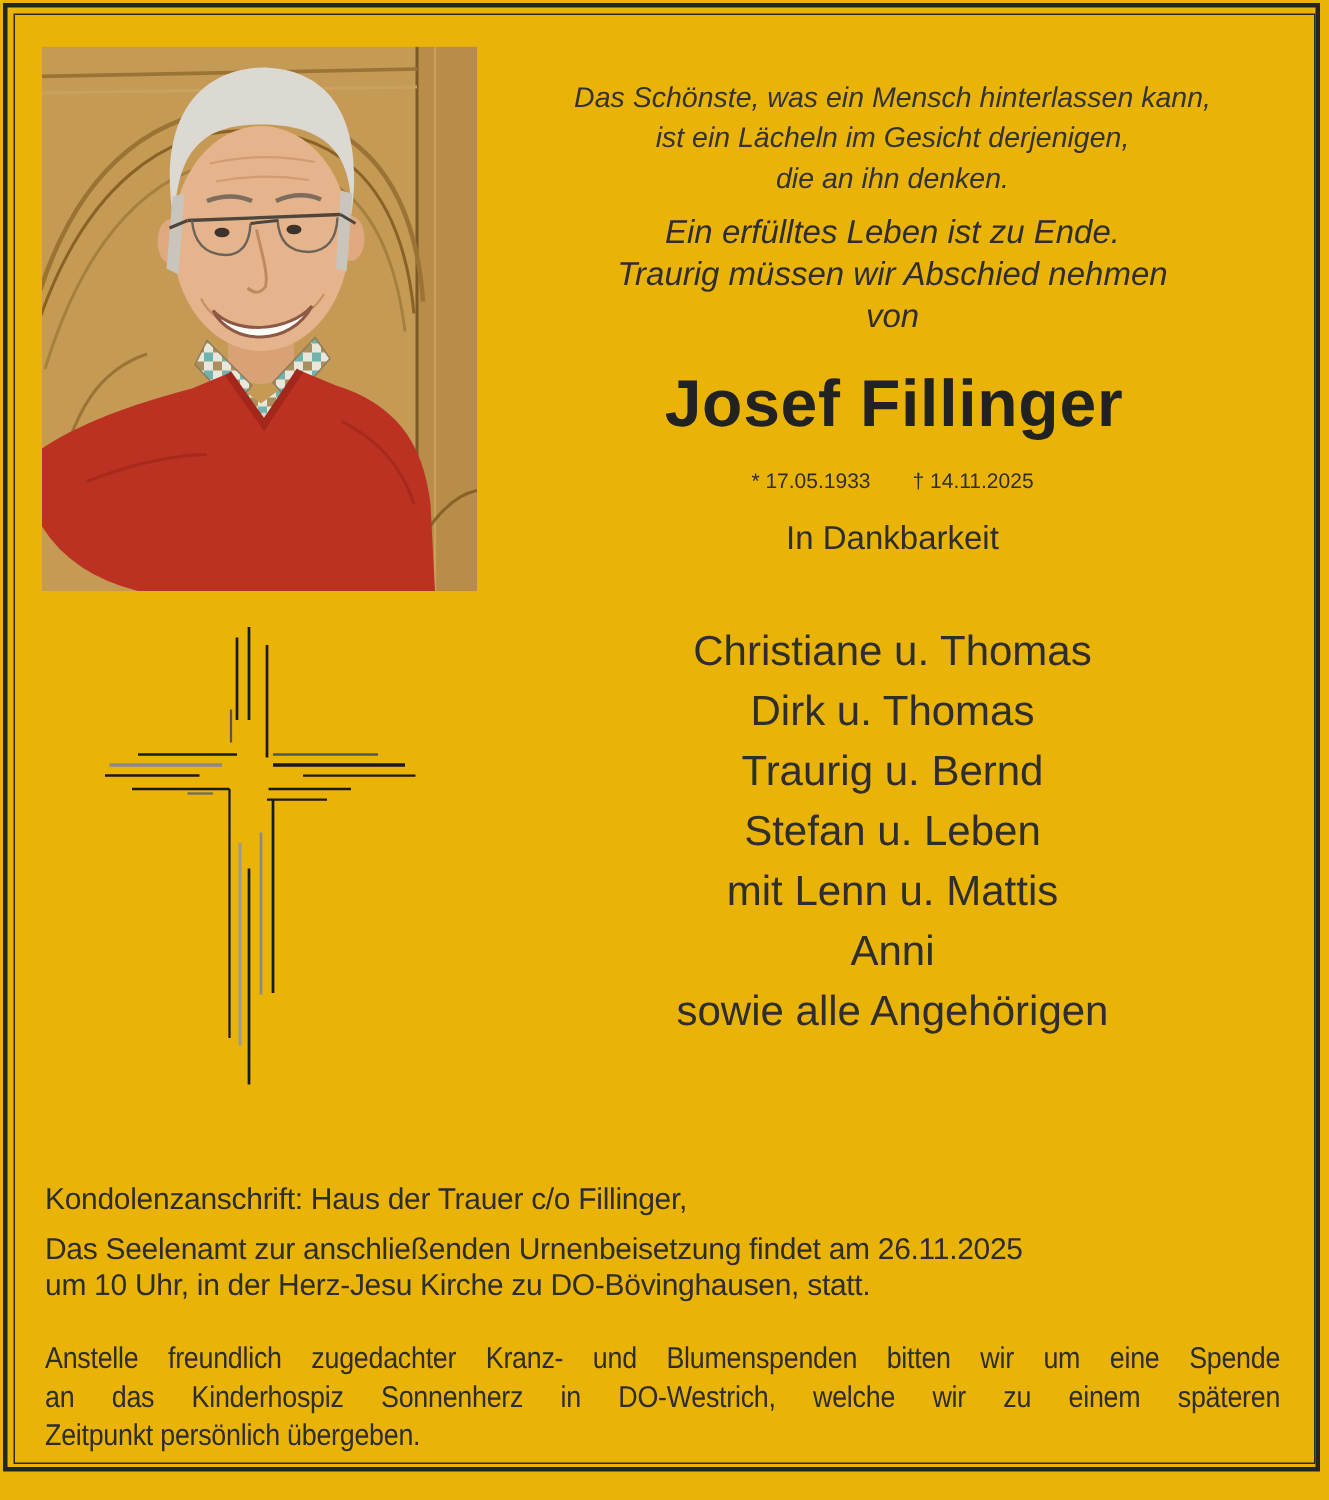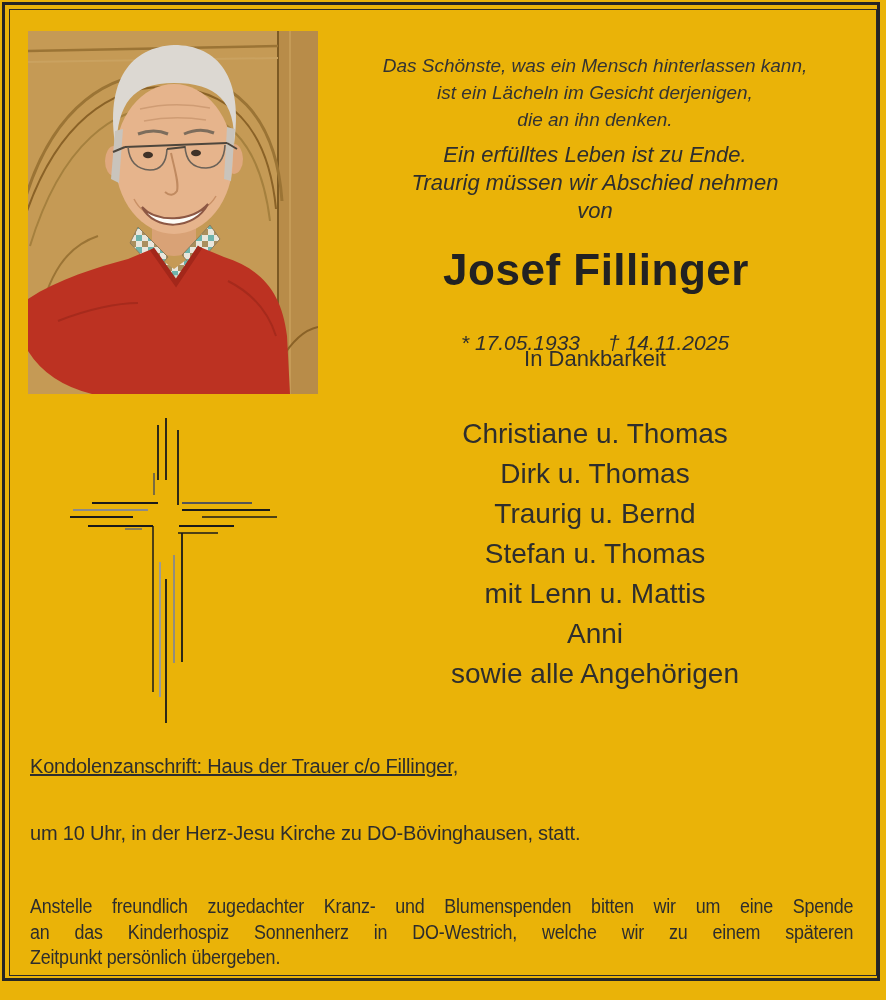--- a/index.html
+++ b/index.html
@@ -61,24 +61,23 @@
   }
   .deceased-name {
     top: 244px;
     font-size: 44px;
     font-weight: bold;
     letter-spacing: 0.5px;
     color: #222222;
     margin: 1px;
   }
   .dates-block {
-    top: 331px;
-    font-size: 21px;
-    color: #2e2e2e;
-    font-style: italic;
+    top: 312px;
+    font-size: 14px;
+    color: #2e2e2e;
   }
   .dates-block .death { margin-left: 28px; }
   .gratitude-block {
     top: 346px;
     font-size: 22px;
     color: #2e2e2e;
   }
   .mourners-block {
     top: 414px;
     font-size: 28px;
@@ -92,21 +91,21 @@
   }
   .bottom-text {
     position: absolute;
     left: 30px;
     width: 822px;
     font-size: 20px;
     line-height: 25px;
     letter-spacing: -0.2px;
     color: #2d2d2d;
   }
-  .condolence-block { top: 754px; text-decoration: underline; }
+  .condolence-block { top: 788px; }
   .service-block { top: 821px; line-height: 24px; }
   .donation-block {
     top: 894px;
     width: 920px;
     transform: scaleX(0.895);
     transform-origin: 0 0;
     line-height: 25.5px;
   }
   .donation-block .just-line {
     text-align: justify;
@@ -227,31 +226,32 @@
   <div class="right-col dates-block">
     <span class="birth">* 17.05.1933</span><span class="death">† 14.11.2025</span>
   </div>
 
   <div class="right-col gratitude-block">In Dankbarkeit</div>
 
   <div class="right-col mourners-block">
     <div>Christiane u. Thomas</div>
     <div>Dirk u. Thomas</div>
     <div>Traurig u. Bernd</div>
-    <div>Stefan u. Thomas</div>
+    <div>Stefan u. Leben</div>
     <div>mit Lenn u. Mattis</div>
     <div>Anni</div>
     <div>sowie alle Angehörigen</div>
   </div>
 
   <div class="bottom-text condolence-block">
     <div>Kondolenzanschrift: Haus der Trauer c/o Fillinger,</div>
   </div>
 
   <div class="bottom-text service-block">
+    <div>Das Seelenamt zur anschließenden Urnenbeisetzung findet am 26.11.2025</div>
     <div>um 10 Uhr, in der Herz-Jesu Kirche zu DO-Bövinghausen, statt.</div>
   </div>
 
   <div class="bottom-text donation-block">
     <div class="just-line">Anstelle freundlich zugedachter Kranz- und Blumenspenden bitten wir um eine Spende</div>
     <div class="just-line">an das Kinderhospiz Sonnenherz in DO-Westrich, welche wir zu einem späteren</div>
     <div class="last-line">Zeitpunkt persönlich übergeben.</div>
   </div>
 
 </div>

